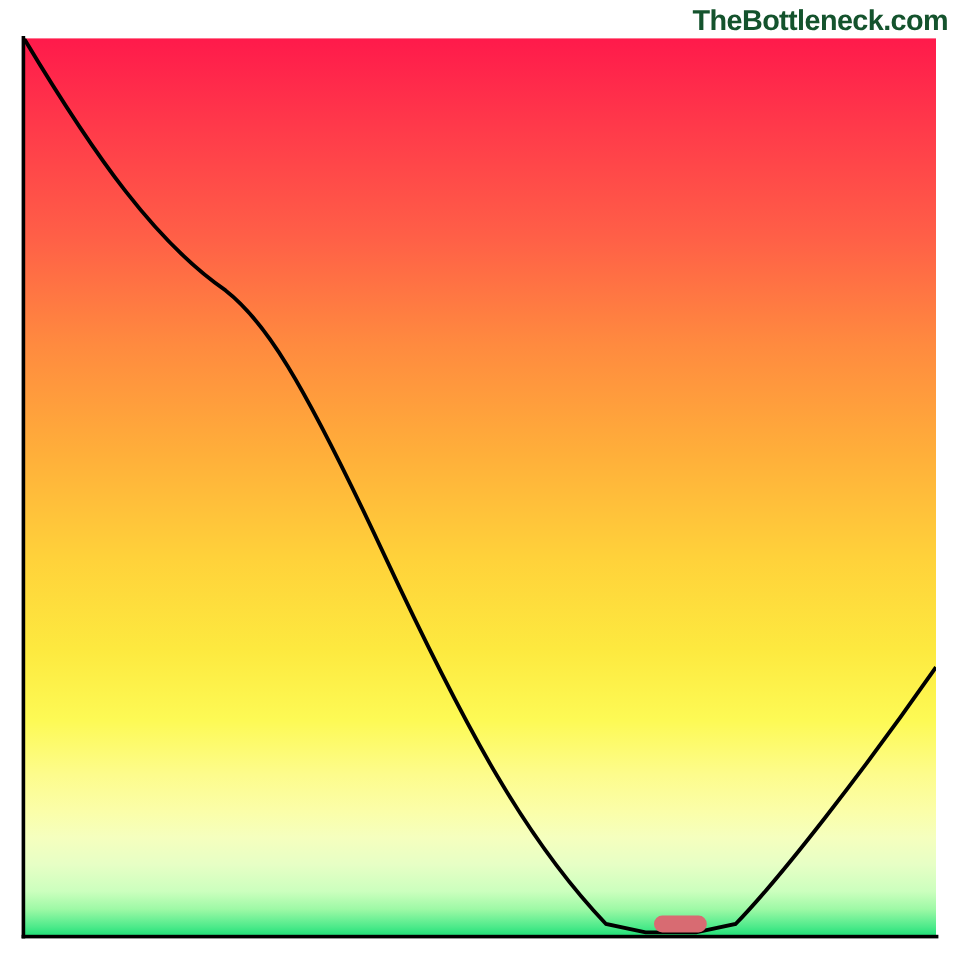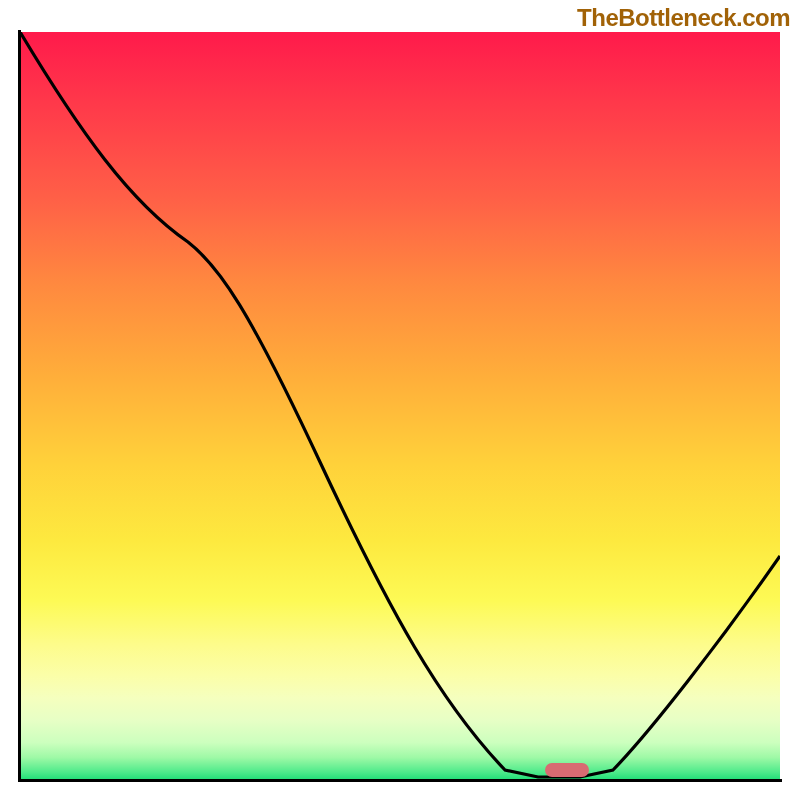--- a/index.html
+++ b/index.html
@@ -14,21 +14,21 @@
     position: relative;
     width: 800px;
     height: 800px;
   }
   .watermark {
     position: absolute;
     top: 4px;
     right: 10px;
     font-size: 24px;
     font-weight: bold;
-    color: #a16207;
+    color: #14532d;
     letter-spacing: -0.5px;
   }
   .plot-area {
     position: absolute;
     left: 20px;
     top: 32px;
     width: 760px;
     height: 748px;
     background: linear-gradient(to bottom,
       #ff1a4b 0%,

